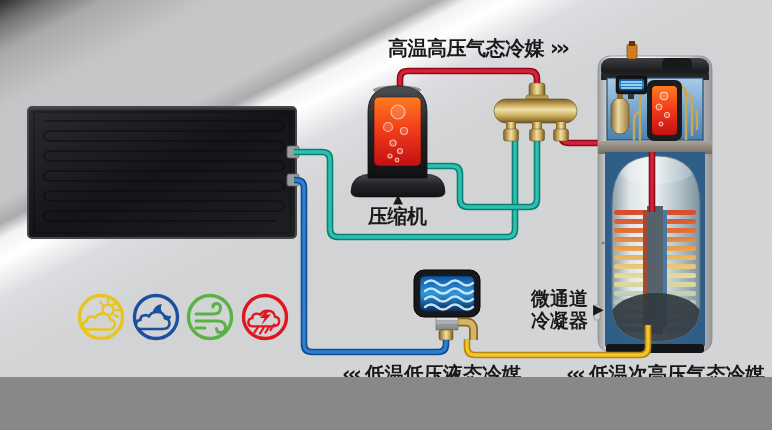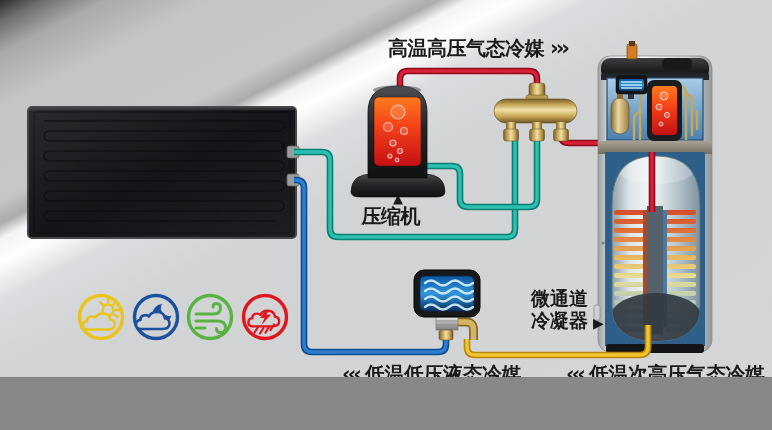--- a/index.html
+++ b/index.html
@@ -19,21 +19,21 @@
   .pipe-core{fill:none;stroke-width:3.4;stroke-linejoin:round;stroke-linecap:butt;}
   .lbl{
     position:absolute;font-weight:700;font-size:19px;line-height:1.15;
     color:#191919;white-space:nowrap;
   }
   .big{font-size:20px;letter-spacing:-0.5px;}
   .chevr{margin-left:6px;letter-spacing:-3px;font-weight:800;font-size:21px;}
   .chevl{margin-right:6px;letter-spacing:-3px;font-weight:800;font-size:21px;}
   .ptr{font-size:14px;margin-left:2px;}
   .ptr-up{font-size:13px;}
-  .cond-flex{display:flex;align-items:flex-end;gap:3px;}
+  .cond-flex{display:flex;align-items:center;gap:3px;}
   .cond-lines div{line-height:22px;}
 </style>
 </head>
 <body>
 
 <div class="stage">
   <div class="bg"></div>
 
   <svg class="diagram" width="772" height="430" viewBox="0 0 772 430">
     <defs>
@@ -327,21 +327,21 @@
       </g>
     </g>
   </svg>
 
   <div class="lbl big" style="left:388px;top:36px">
     <span>高温高压气态冷媒</span><span class="chevr">›››</span>
   </div>
 
 
   <div class="lbl ptr-up" style="left:386px;top:192px;width:24px;text-align:center">▲</div>
-  <div class="lbl big" style="left:342px;top:205px;width:78px;text-align:right">压缩机</div>
+  <div class="lbl big" style="left:368px;top:205px;width:78px;text-align:left">压缩机</div>
 
 
   <div class="lbl cond-flex" style="left:531px;top:287px">
     <div class="cond-lines">
       <div>微通道</div>
       <div>冷凝器</div>
     </div>
     <span class="ptr">▶</span>
   </div>
 

